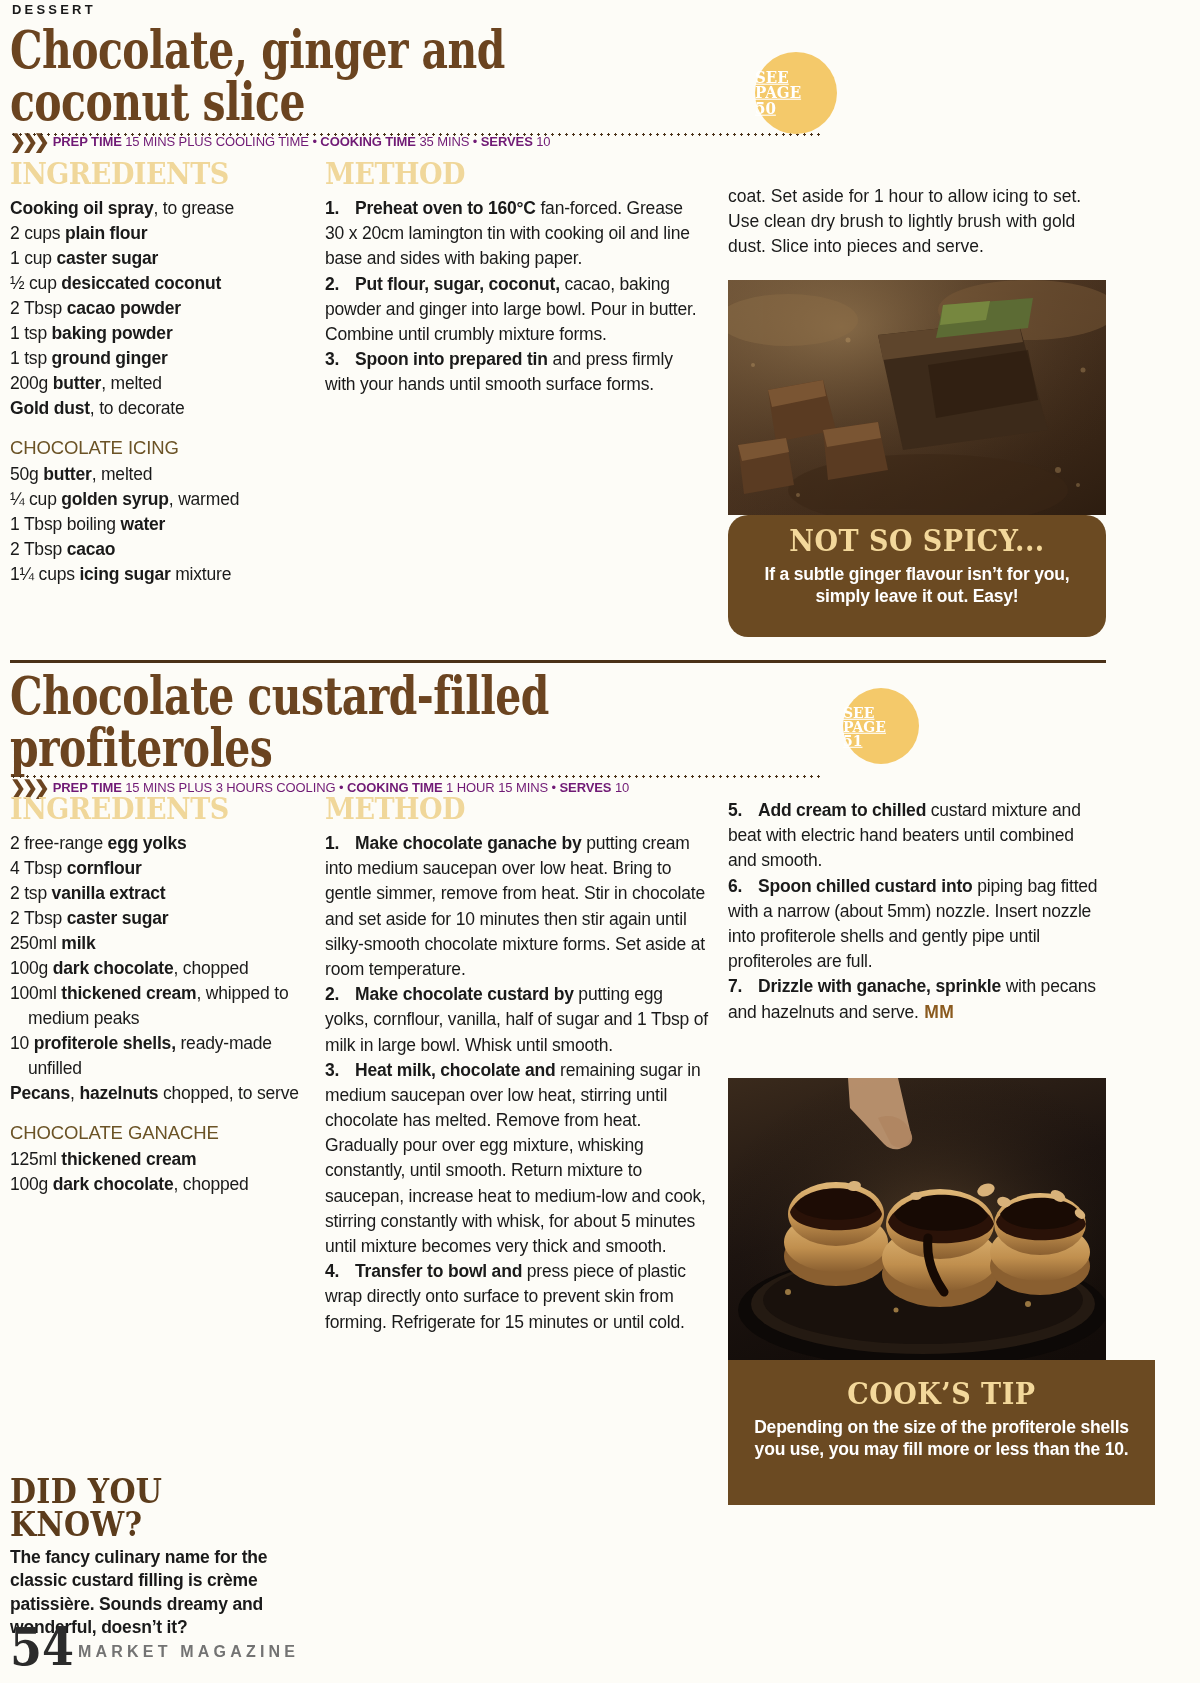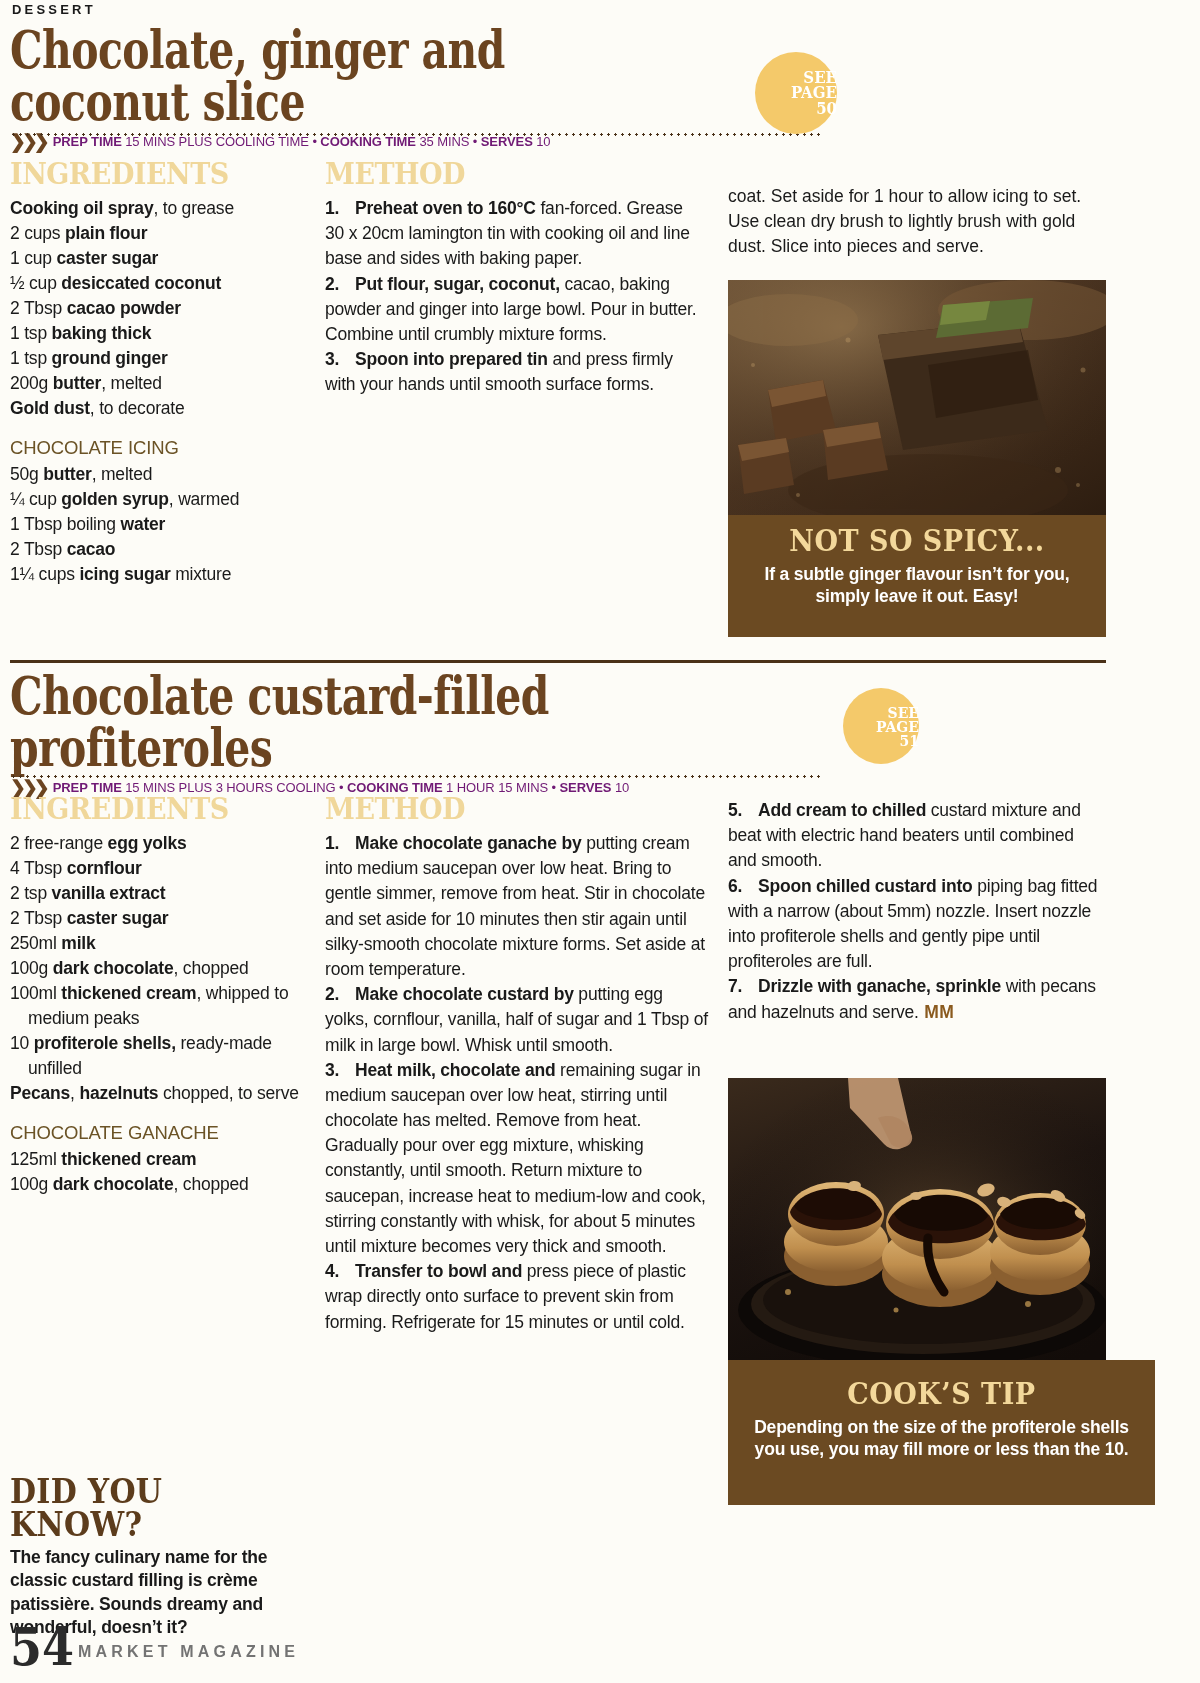--- a/index.html
+++ b/index.html
@@ -61,23 +61,23 @@
     margin:0;font-size:17.5px;line-height:1.44;color:#1a1a1a;letter-spacing:-0.2px;
     text-indent:0;
   }
   .method .num{font-weight:bold;display:inline-block;width:30px;}
   .method b{font-weight:bold;}
 
   
   .badge{
     position:absolute;border-radius:50%;
     background:#f4c96a;color:#ffffff;
-    display:flex;flex-direction:column;align-items:flex-end;justify-content:center;
+    display:flex;flex-direction:column;align-items:flex-start;justify-content:center;
     font-family:"DejaVu Serif", serif;font-weight:bold;
-    line-height:1.02;text-align:center;
+    line-height:1.02;text-align:center;text-decoration:underline;
   }
   .badge span{display:block;transform:scaleY(1.12);}
 
   
   .photo{position:absolute;overflow:hidden;}
   .callout{
     background:#6b4a22;color:#ffffff;text-align:center;
     padding:12px 14px 15px 14px;box-sizing:border-box;
   }
   .callout .ctitle{
@@ -130,21 +130,21 @@
   </div>
 
   <div style="position:absolute;left:10px;top:160px;width:300px;">
     <div class="sec-head">INGREDIENTS</div>
     <ul class="ing-list" id="r1-ings">
         <li><b>Cooking oil spray</b><span>, to grease</span></li>
         <li><span>2 cups </span><b>plain flour</b></li>
         <li><span>1 cup </span><b>caster sugar</b></li>
         <li><span>½ cup </span><b>desiccated coconut</b></li>
         <li><span>2 Tbsp </span><b>cacao powder</b></li>
-        <li><span>1 tsp </span><b>baking thick</b></li>
+        <li><span>1 tsp </span><b>baking powder</b></li>
         <li><span>1 tsp </span><b>ground ginger</b></li>
         <li><span>200g </span><b>butter</b><span>, melted</span></li>
         <li><b>Gold dust</b><span>, to decorate</span></li>
       </ul>
     <div class="sub-head">CHOCOLATE ICING</div>
     <ul class="ing-list" id="r1-subings">
         <li><span>50g </span><b>butter</b><span>, melted</span></li>
         <li><span>¼ cup </span><b>golden syrup</b><span>, warmed</span></li>
         <li><span>1 Tbsp boiling </span><b>water</b></li>
         <li><span>2 Tbsp </span><b>cacao</b></li>
@@ -202,21 +202,21 @@
         <circle cx="330" cy="190" r="3"></circle>
           <circle cx="350" cy="205" r="2"></circle>
         <circle cx="120" cy="60" r="2.5"></circle>
           <circle cx="25" cy="85" r="2"></circle>
         <circle cx="355" cy="90" r="2.5"></circle>
           <circle cx="70" cy="215" r="2"></circle>
       </g>
     </svg>
   </div>
 
-  <div class="callout" style="position:absolute;left:728px;top:515px;width:378px;height:122px;">
+  <div class="callout" style="position:absolute;left:728px;top:515px;width:378px;height:122px;border-radius:20px;">
     <div class="ctitle">NOT SO SPICY...</div>
     <div class="cbody">If a subtle ginger flavour isn’t for you, simply leave it out. Easy!</div>
   </div>
 
   <div class="solidrule" style="position:absolute;left:10px;top:660px;width:1096px;"></div>
 
   <div style="position:absolute;left:10px;top:686px;width:830px;">
     <h1 class="recipe-title">Chocolate custard-filled profiteroles</h1>
     <div class="meta-row">
       <span class="chevs">❯❯❯</span>

